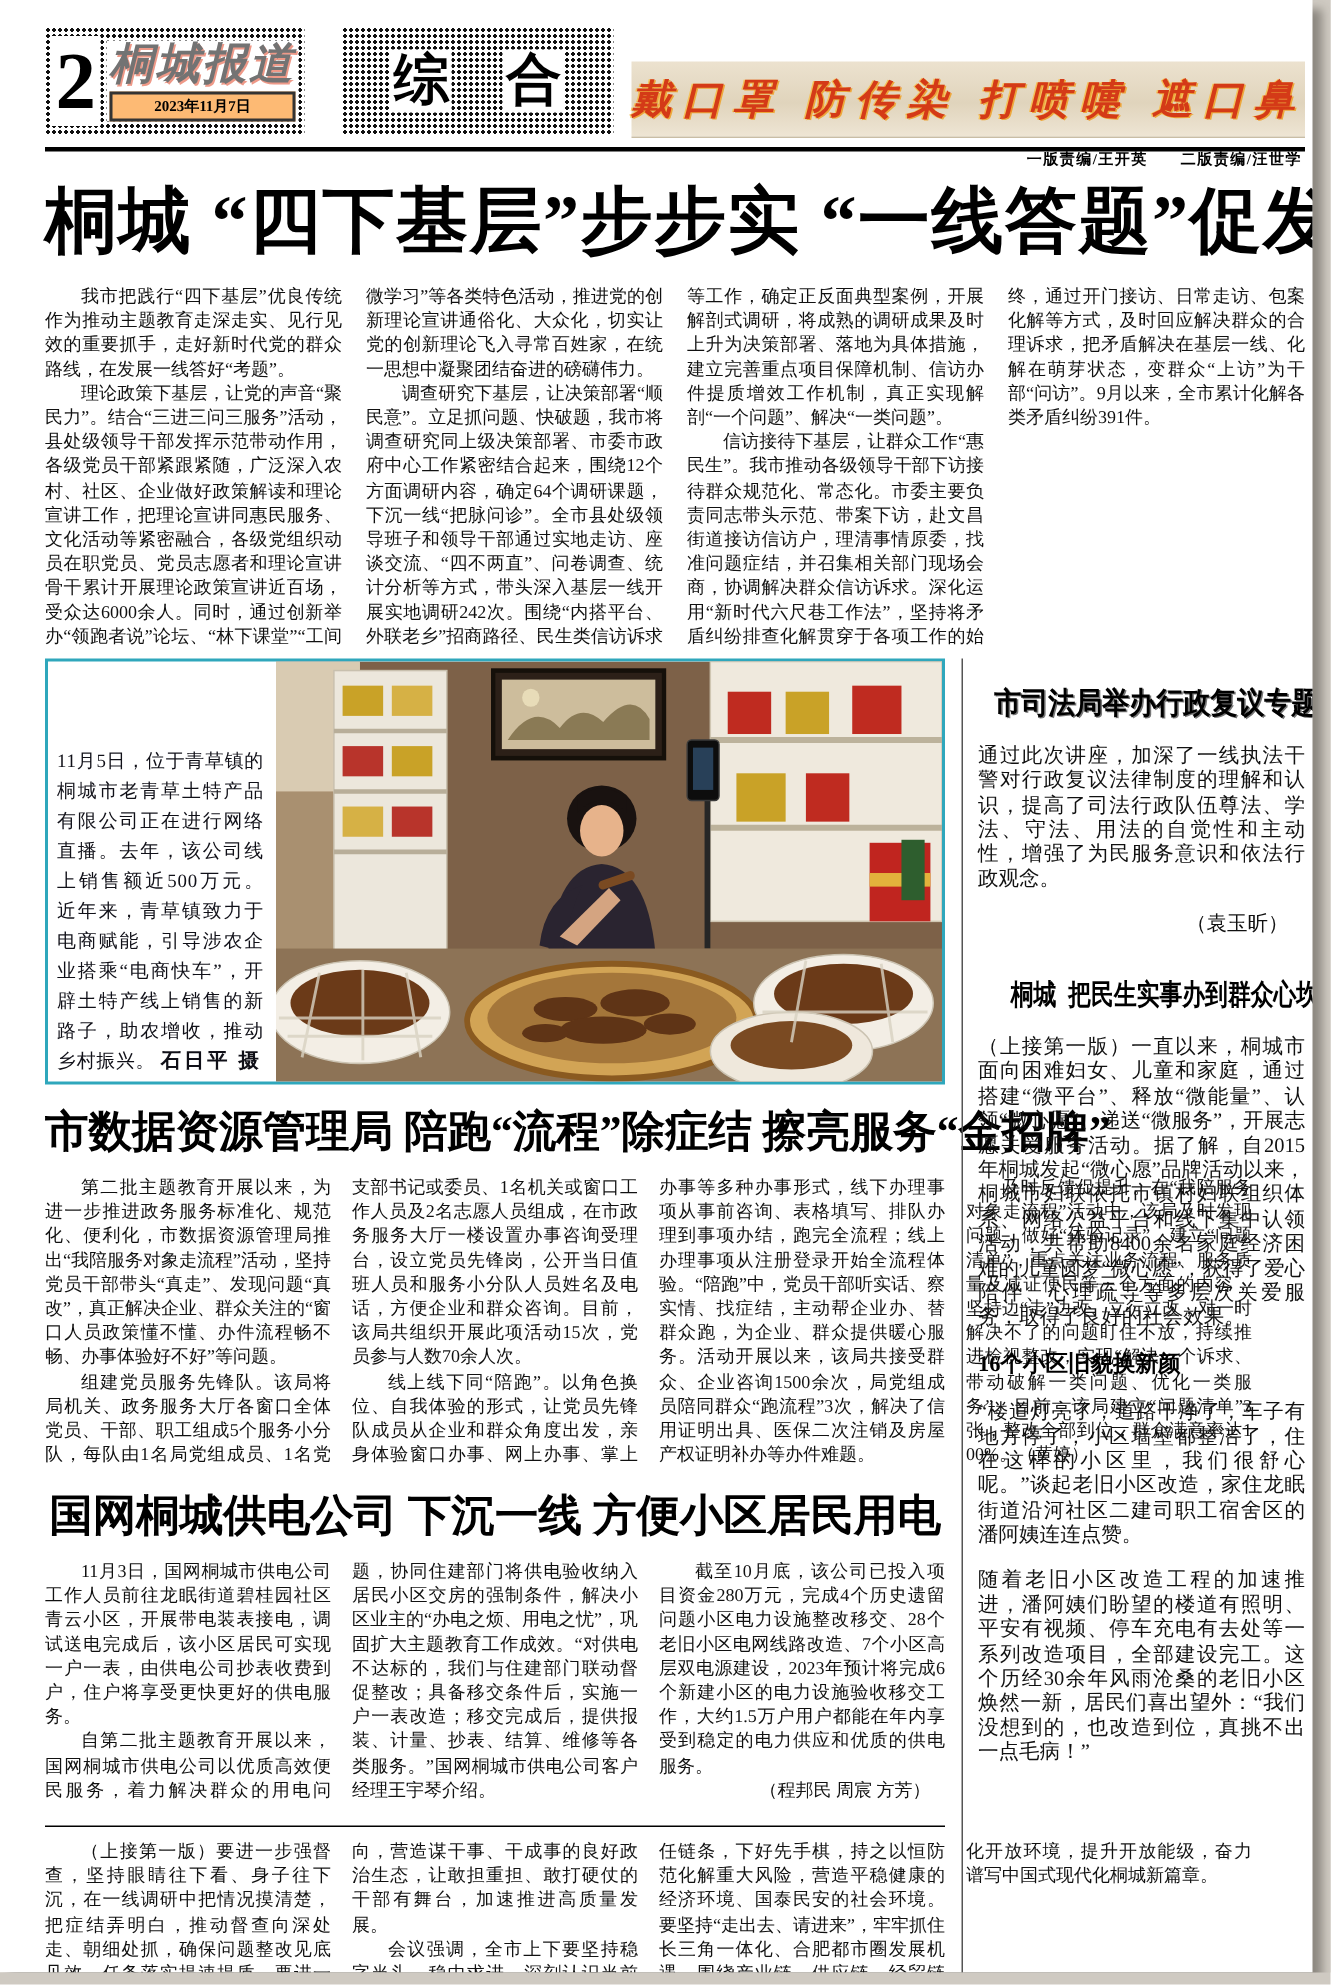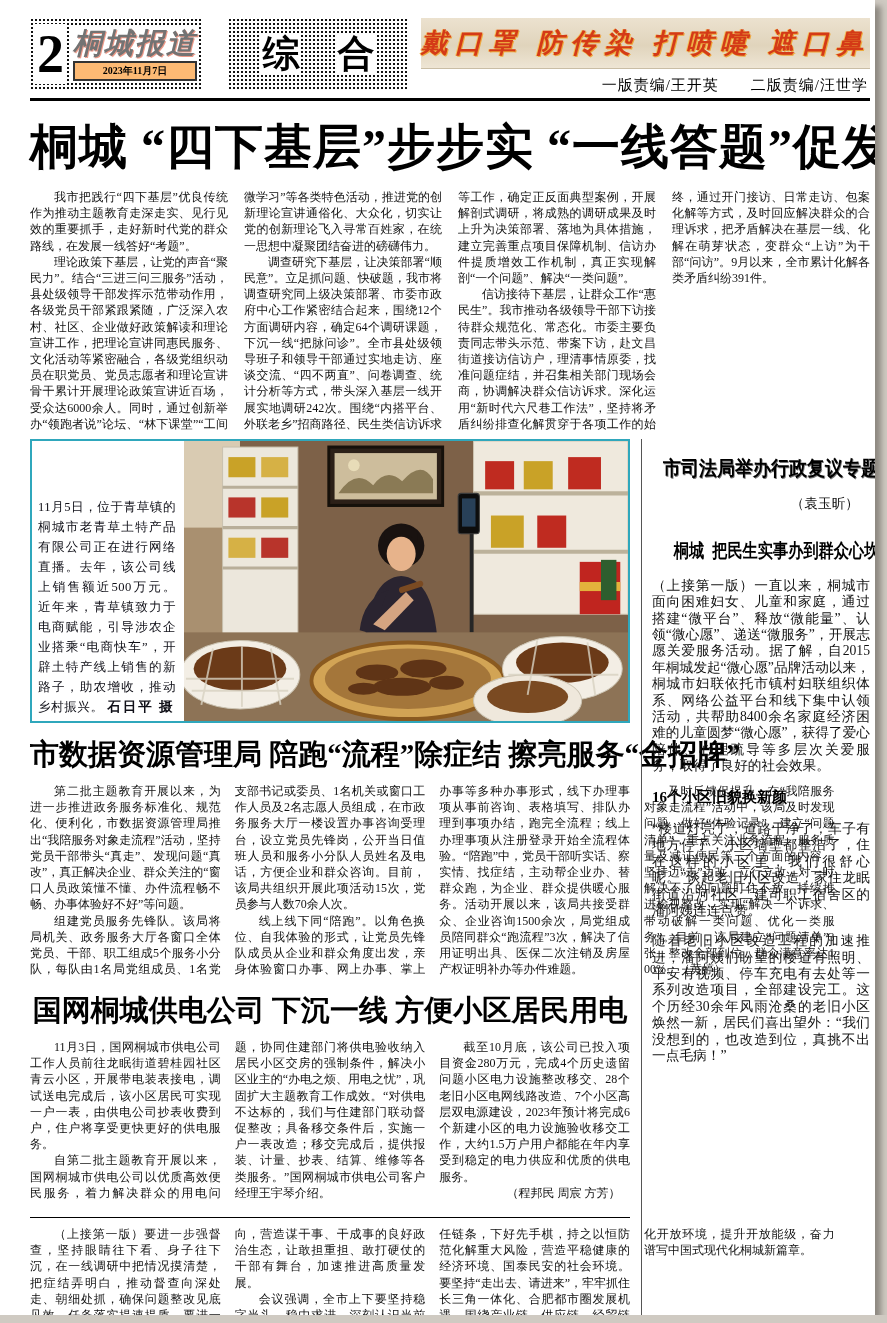--- a/index.html
+++ b/index.html
@@ -10,24 +10,24 @@
   .masthead{display:flex;align-items:flex-start;height:80px;}
   .dotted{background-image:radial-gradient(circle,#111 1.1px,transparent 1.25px);background-size:4px 4px;}
   .mh-left{width:178px;height:72px;display:flex;align-items:center;padding:2px 4px;box-sizing:border-box;}
   .pageno{font-size:54px;font-weight:bold;line-height:60px;background:#fff;padding:0 3px;font-family:"Liberation Serif",serif;}
   .brandbox{margin-left:4px;background:#fff;padding:0 2px;text-align:center;}
   .brand{color:#737373;font-weight:bold;font-size:29px;line-height:32px;letter-spacing:2px;font-style:italic;text-shadow:1px 1px 0 #e98;white-space:nowrap;}
   .datebox{border:2px solid #333;background:#fdba74;font-size:10px;font-weight:bold;padding:1px 8px;margin-top:2px;white-space:nowrap;}
   .mh-gap{width:26px;height:72px;}
   .mh-section{width:188px;height:72px;display:flex;align-items:center;justify-content:center;gap:34px;}
   .secchar{background:#fff;font-size:37px;font-weight:bold;line-height:40px;padding:1px 2px;}
-  .mh-right{flex:1;margin-left:12px;}
+  .mh-right{flex:1;margin-left:12px;margin-top:23px;}
   .banner{height:50px;background:linear-gradient(180deg,#ece2cf 0%,#e0d4bc 55%,#eee5d4 100%);display:flex;align-items:center;justify-content:center;border-bottom:1px solid #c9bda5;}
   .slogan{color:#d43a17;font-weight:bold;font-size:27px;letter-spacing:7px;font-style:italic;text-shadow:1px 1px 0 #eda83c,-1px 0 0 #f4c25a;white-space:nowrap;}
-  .editors{text-align:right;font-size:15px;font-weight:normal;padding:7px 2px 0 0;letter-spacing:1px;}
+  .editors{text-align:right;font-size:10px;font-weight:bold;padding:7px 2px 0 0;letter-spacing:1px;}
   .rule-thick{height:3px;background:#000;margin-top:0;}
 
   
   .h1{font-size:48px;font-weight:bold;text-align:center;margin:14px 0 10px 0;letter-spacing:1px;white-space:nowrap;}
   .body-text p{margin:0;text-indent:2em;}
   .body-text{font-size:12px;line-height:16.2px;text-align:justify;word-break:break-all;color:#111;}
   .lead-body{column-count:4;column-gap:16px;height:244px;column-fill:auto;}
   .byline{text-align:right;text-indent:0 !important;padding-right:.8em;}
 
   
@@ -202,20 +202,21 @@
             <p>（上接第一版）要进一步强督查，坚持眼睛往下看、身子往下沉，在一线调研中把情况摸清楚，把症结弄明白，推动督查向深处走、朝细处抓，确保问题整改见底见效，任务落实提速提质。要进一步重实干，坚持问题导向、结果导向，营造谋干事、干成事的良好政治生态，让敢担重担、敢打硬仗的干部有舞台，加速推进高质量发展。</p>
             <p>会议强调，全市上下要坚持稳字当头、稳中求进，深刻认识当前形势的复杂性，保持定力，压实责任链条，下好先手棋，持之以恒防范化解重大风险，营造平稳健康的经济环境、国泰民安的社会环境。要坚持“走出去、请进来”，牢牢抓住长三角一体化、合肥都市圈发展机遇，围绕产业链、供应链、经贸链等重点领域对外交流合作，不断优化开放环境，提升开放能级，奋力谱写中国式现代化桐城新篇章。</p>
           </div>
       </div>
 
       <div class="vdivider"></div>
 
       <aside class="right-region">
         <h3 class="r-title">市司法局举办行政复议专题讲座</h3>
         <div class="r-body">
+            <p>通过此次讲座，加深了一线执法干警对行政复议法律制度的理解和认识，提高了司法行政队伍尊法、学法、守法、用法的自觉性和主动性，增强了为民服务意识和依法行政观念。</p>
             <p class="byline">（袁玉昕）</p>
           </div>
 
         <h3 class="r-title2">
           <span class="kicker">桐城</span><span>把民生实事办到群众心坎上</span>
         </h3>
         <div class="r-body">
             <p>（上接第一版）一直以来，桐城市面向困难妇女、儿童和家庭，通过搭建“微平台”、释放“微能量”、认领“微心愿”、递送“微服务”，开展志愿关爱服务活动。据了解，自2015年桐城发起“微心愿”品牌活动以来，桐城市妇联依托市镇村妇联组织体系、网络公益平台和线下集中认领活动，共帮助8400余名家庭经济困难的儿童圆梦“微心愿”，获得了爱心陪伴、心理疏导等多层次关爱服务，取得了良好的社会效果。</p>
           </div>
         <h4 class="r-subhead">16个小区旧貌换新颜</h4>

